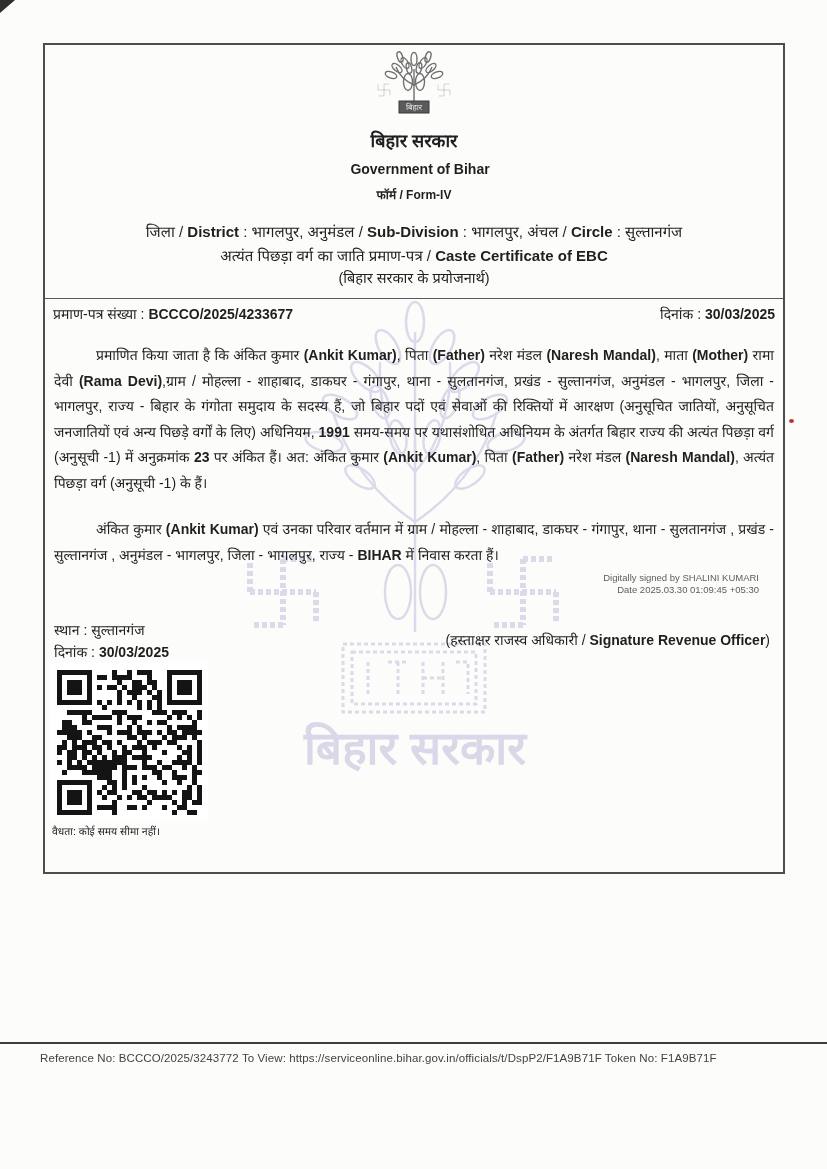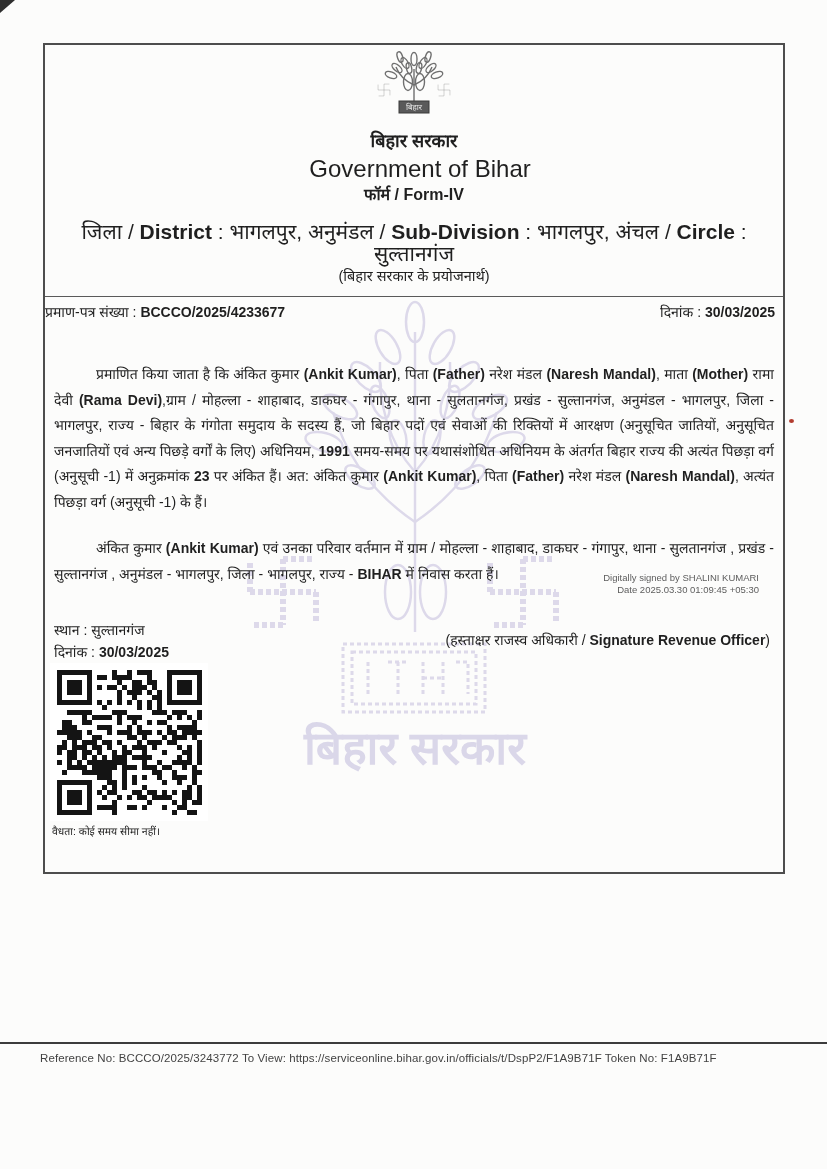--- a/index.html
+++ b/index.html
@@ -17,35 +17,35 @@
     position:absolute;left:43px;top:43px;width:738px;height:827px;
     border:2px solid #4d4d4d;background:transparent;
   }
   .watermark{
     position:absolute;left:228px;top:292px;width:375px;height:485px;
     pointer-events:none;opacity:.85;
   }
   .top-section{position:relative;text-align:center;}
   .logo{margin-top:6px;}
   .title-hi{font-size:18px;font-weight:bold;line-height:22px;margin-top:9px;}
-  .title-en{font-size:24px;font-weight:normal;line-height:26px;margin-top:4px;margin-left:12px;}
-  .form-line{font-size:16px;font-weight:bold;line-height:20px;margin-top:3px;}
-  .district-line{font-size:21px;line-height:22px;margin-top:16px;padding:0 28px;}
+  .title-en{font-size:14px;font-weight:bold;line-height:26px;margin-top:4px;margin-left:12px;}
+  .form-line{font-size:12px;font-weight:bold;line-height:20px;margin-top:3px;}
+  .district-line{font-size:15px;line-height:22px;margin-top:16px;padding:0 28px;}
   .caste-line{font-size:15px;line-height:22px;margin-top:2px;}
   .purpose-line{font-size:14.5px;line-height:22px;}
   .rule{border:0;border-top:1.5px solid #5a5a5a;margin:9px 0 0 0;}
   .meta-row{
     display:flex;justify-content:space-between;
-    font-size:14px;line-height:20px;padding:5px 8px 0 0;
+    font-size:14px;line-height:20px;padding:5px 8px 0 8px;
   }
   .body-para{
     font-size:14px;line-height:25.5px;text-align:justify;
     margin:0 9px;text-indent:42px;
   }
-  .para1{margin-top:40px;}
+  .para1{margin-top:19px;}
   .para2{margin-top:21px;}
   .abs{position:absolute;}
   .digital-sig{
     top:527px;right:24px;font-size:9.5px;line-height:12px;color:#5d5d5d;
     text-align:right;
   }
   .place-line{top:575px;left:9px;font-size:14px;line-height:20px;}
   .officer-line{top:585px;right:13px;font-size:14px;line-height:20px;}
   .sig-date-line{top:597px;left:9px;font-size:14px;line-height:20px;}
   .qr{top:618px;left:5px;width:158px;height:158px;}
@@ -147,20 +147,21 @@
       </g>
       <rect x="28" y="50" width="30" height="12" fill="#5a5a5a" stroke="#3b3b3b"></rect>
       <text x="43" y="59" text-anchor="middle" font-size="8" fill="#e8e8e8" font-family="&quot;Liberation Sans&quot;,&quot;DejaVu Sans&quot;,sans-serif">बिहार</text>
     </svg>
 
     <div class="title-hi">बिहार सरकार</div>
     <div class="title-en">Government of Bihar</div>
     <div class="form-line">फॉर्म / Form-IV</div>
 
     <div class="district-line"><span>जिला / </span><span class="b">District</span><span> : भागलपुर, अनुमंडल / </span><span class="b">Sub-Division</span><span> : भागलपुर, अंचल / </span><span class="b">Circle</span><span> : सुल्तानगंज</span></div>
+    <div class="caste-line"><span>अत्यंत पिछड़ा वर्ग का जाति प्रमाण-पत्र / </span><span class="b">Caste Certificate of EBC</span></div>
     <div class="purpose-line">(बिहार सरकार के प्रयोजनार्थ)</div>
   </div>
 
   <hr class="rule">
 
   <div class="meta-row">
     <span><span>प्रमाण-पत्र संख्या : </span><span class="b">BCCCO/2025/4233677</span></span>
     <span><span>दिनांक : </span><span class="b">30/03/2025</span></span>
   </div>
 

